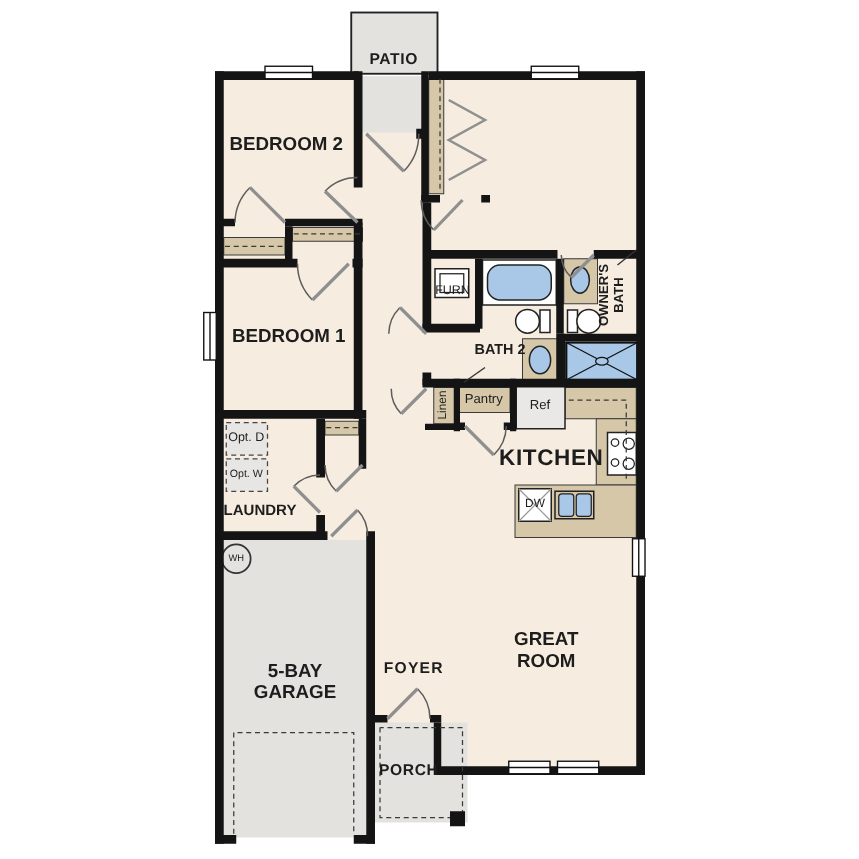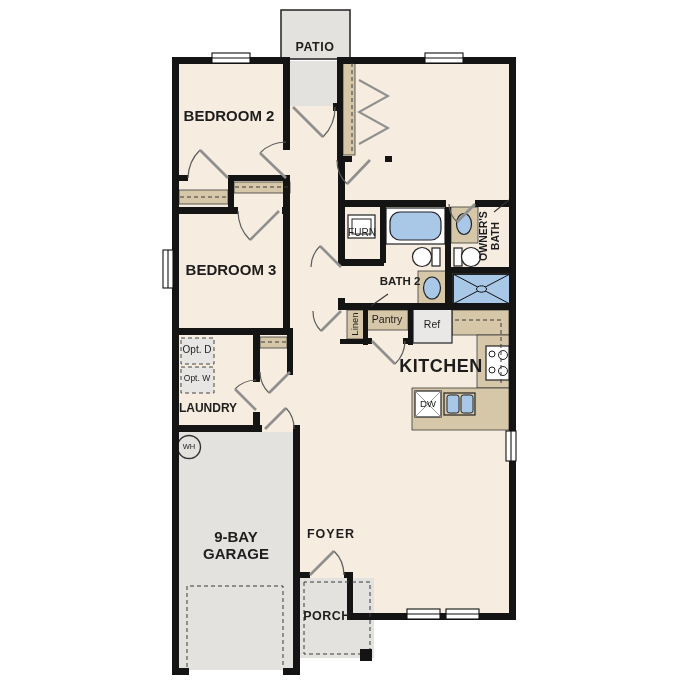--- a/index.html
+++ b/index.html
@@ -208,28 +208,29 @@
 
   <g stroke="#333" stroke-width="1.1">
     <line x1="388" y1="294" x2="371" y2="306"></line>
     <line x1="494" y1="212" x2="509" y2="200"></line>
   </g>
 </svg>
 
 <div class="lbl b" style="left:315px;top:47px;font-size:12.5px;letter-spacing:.5px">PATIO</div>
 <div class="lbl b" style="left:229px;top:116px;font-size:15px">BEDROOM 2</div>
 <div class="lbl b wrap vert" style="left:490px;top:236px;font-size:10.5px;width:78px">OWNER'S BATH</div>
-<div class="lbl b" style="left:231px;top:270px;font-size:15px">BEDROOM 3</div>
+<div class="lbl b" style="left:231px;top:270px;font-size:15px">BEDROOM 1</div>
 <div class="lbl" style="left:362px;top:233px;font-size:10px">FURN</div>
 <div class="lbl b wrap" style="left:400px;top:281px;font-size:11.5px;width:46px">BATH 2</div>
 <div class="lbl vert" style="left:355px;top:324px;font-size:9.5px">Linen</div>
 <div class="lbl" style="left:387px;top:320px;font-size:10.5px">Pantry</div>
 <div class="lbl" style="left:432px;top:325px;font-size:10.5px">Ref</div>
 <div class="lbl b" style="left:441px;top:366px;font-size:18px;letter-spacing:.5px">KITCHEN</div>
 <div class="lbl" style="left:428px;top:404px;font-size:9.5px">DW</div>
 <div class="lbl wrap" style="left:197px;top:350px;font-size:10px;width:30px">Opt. D</div>
 <div class="lbl wrap" style="left:197px;top:379px;font-size:8.5px;width:30px">Opt. W</div>
 <div class="lbl b" style="left:208px;top:409px;font-size:12px">LAUNDRY</div>
 <div class="lbl" style="left:189px;top:447px;font-size:7.5px">WH</div>
-<div class="lbl b wrap" style="left:236px;top:546px;font-size:15px;width:90px">9-BAY GARAGE</div>
+<div class="lbl b wrap" style="left:236px;top:546px;font-size:15px;width:90px">5-BAY GARAGE</div>
 <div class="lbl b" style="left:331px;top:534px;font-size:12.5px;letter-spacing:1px">FOYER</div>
+<div class="lbl b wrap" style="left:437px;top:521px;font-size:15px;width:72px">GREAT ROOM</div>
 <div class="lbl b" style="left:327px;top:616px;font-size:12.5px;letter-spacing:.5px">PORCH</div>
 </div>
 
 </body></html>

